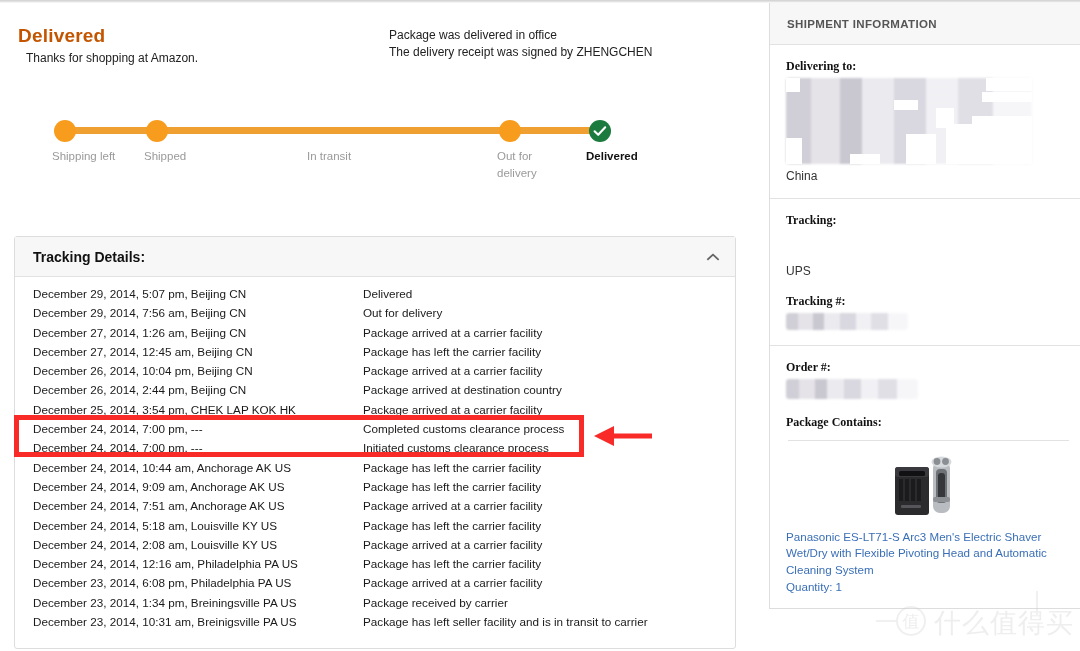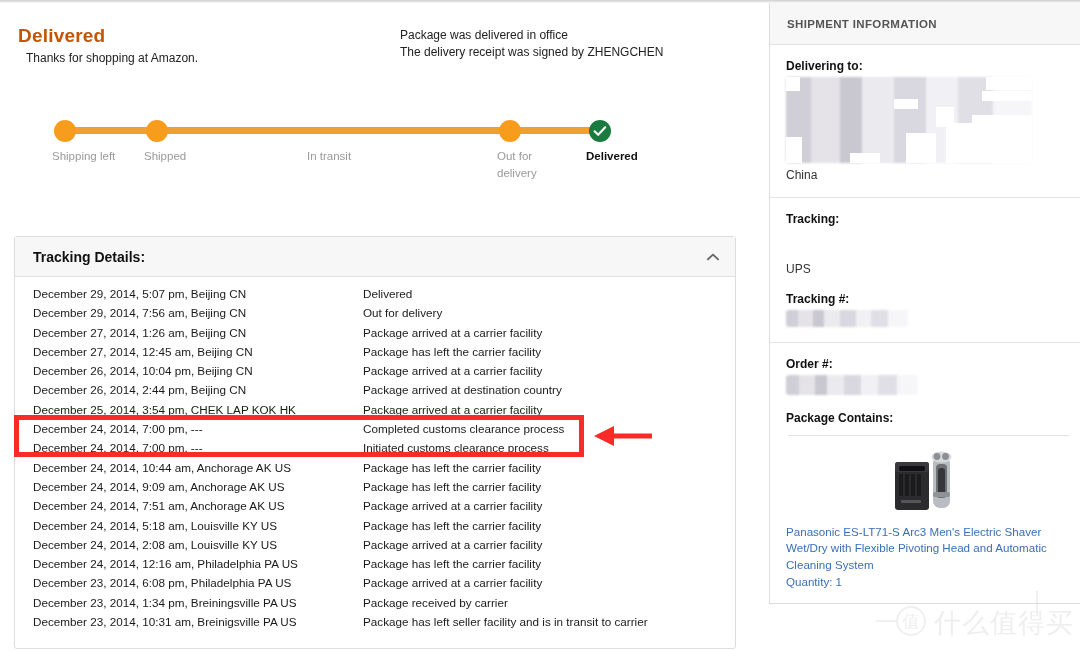--- a/index.html
+++ b/index.html
@@ -33,21 +33,21 @@
   .status-title {
     position: absolute; left: 18px; top: 22px;
     font-size: 19px; font-weight: bold;
     color: #C45500; letter-spacing: .2px;
   }
   .status-sub {
     position: absolute; left: 18px; top: 48px;
     font-size: 12px; color: #222222; margin-left: 8px;
   }
   .delivery-notes {
-    position: absolute; left: 400px; top: 24px;
+    position: absolute; left: 389px; top: 24px;
     font-size: 12px; color: #222222; line-height: 16.5px;
   }
   .delivery-notes div { white-space: nowrap; }
 
   
   .tracker {
     position: absolute; left: 0; top: 0;
     width: 762px; height: 200px;
   }
   .track-bar {
@@ -158,20 +158,21 @@
     color: #555555; letter-spacing: .35px;
   }
   .sb-sec {
     padding: 14px 16px 15px 16px;
     border-bottom: 1px solid #e2e2e2;
   }
   .sb-sec.last { border-bottom: none; }
   .sb-label {
     font-size: 12px; font-weight: bold; color: #111111;
     margin-bottom: 4px;
+    font-family: Liberation Serif, serif;
   }
   .sb-val {
     font-size: 12px; color: #333333;
   }
   .redacted {
     display: block;
     background:
       linear-gradient(90deg,
         rgba(206,204,212,.95) 0 10%, rgba(226,224,230,.9) 10% 22%,
         rgba(198,196,206,.95) 22% 31%, rgba(232,231,236,.85) 31% 44%,

